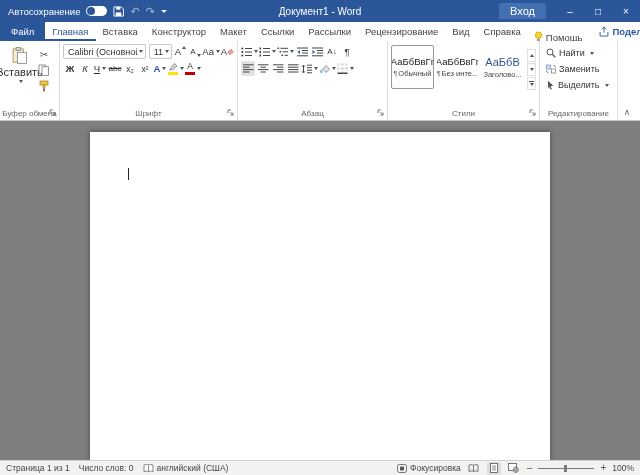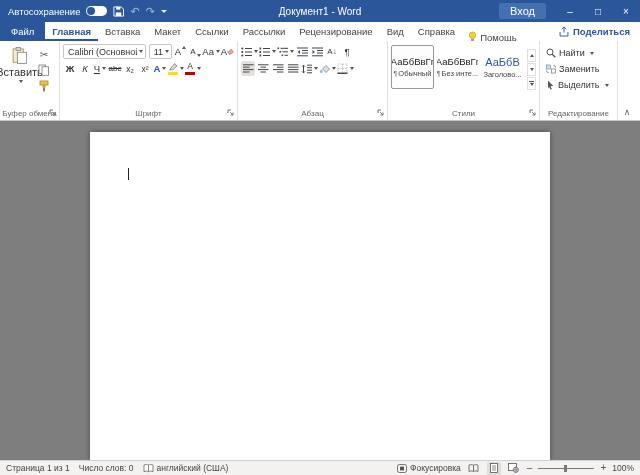--- a/index.html
+++ b/index.html
@@ -17,21 +17,21 @@
   .qat-caret{width:0;height:0;border-left:3px solid transparent;border-right:3px solid transparent;border-top:3.5px solid #fff;opacity:.9}
   .tb-title{position:absolute;left:0;right:0;top:0;height:22px;display:flex;align-items:center;justify-content:center;font-size:10px;z-index:1}
   .tb-right{margin-left:auto;display:flex;align-items:center;height:100%;z-index:2}
   .signin{background:#4470b2;border-radius:2px;font-size:11px;padding:2px 11px;margin-right:10px}
   .winbtn{width:28px;height:22px;display:flex;align-items:center;justify-content:center;font-size:10px}
 
   
   .tabrow{height:19px;background:#fff;display:flex;align-items:stretch;font-size:9.5px;color:#444;flex:none}
   .tab{display:flex;align-items:center;padding:0 7px;white-space:nowrap}
   .tab.file-tab{background:#2b579a;color:#fff;padding:0 11px}
-  .tab.active{color:#2b579a;font-weight:bold;box-shadow:inset 0 -2px 0 #2b579a}
+  .tab.active{color:#2b579a;font-weight:normal;box-shadow:inset 0 -2px 0 #2b579a}
   .tellme{display:flex;align-items:center;gap:3px;padding:15px 6px;white-space:nowrap}
   .share{margin-left:auto;display:flex;align-items:center;gap:4px;padding:0 10px;color:#2b579a;font-weight:bold;white-space:nowrap}
 
   
   .ribbon{height:80px;background:#fff;display:flex;border-bottom:1px solid #c8c6c4;flex:none;position:relative}
   .group{display:flex;flex-direction:column;border-right:1px solid #e1dfdd;position:relative;padding:2px 2px 0 2px;flex:none}
   .group-label{margin-top:auto;height:13px;display:flex;align-items:center;justify-content:center;font-size:8px;color:#666;white-space:nowrap}
   .launcher{position:absolute;right:2px;bottom:3px}
   .row{display:flex;align-items:center;gap:1px;padding:1px 1px}
   .rbtn{height:15px;min-width:14px;display:inline-flex;align-items:center;justify-content:center;font-size:9.5px;color:#333;border-radius:2px;background:transparent}
@@ -126,20 +126,21 @@
       <span class="winbtn">–</span>
       <span class="winbtn">□</span>
       <span class="winbtn">×</span>
     </div>
   </div>
 
   <div class="tabrow">
     <div class="tab file-tab">Файл</div>
     <div class="tab active">Главная</div>
     <div class="tab">Вставка</div>
+    <div class="tab">Конструктор</div>
     <div class="tab">Макет</div>
     <div class="tab">Ссылки</div>
     <div class="tab">Рассылки</div>
     <div class="tab">Рецензирование</div>
     <div class="tab">Вид</div>
     <div class="tab">Справка</div>
     <div class="tellme">
       <svg width="9" height="12" viewBox="0 0 10 13">
         <circle cx="5" cy="4.5" r="3.6" fill="#f8d22a" stroke="#c9a227" stroke-width=".8"></circle>
         <rect x="3.4" y="8.5" width="3.2" height="3" fill="#9a9a9a"></rect>

